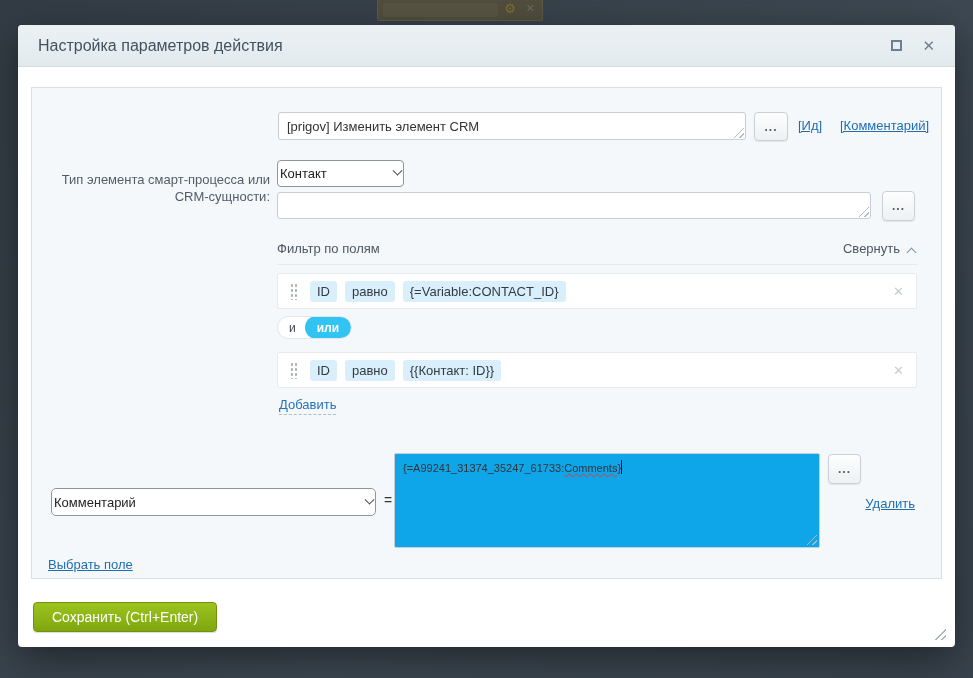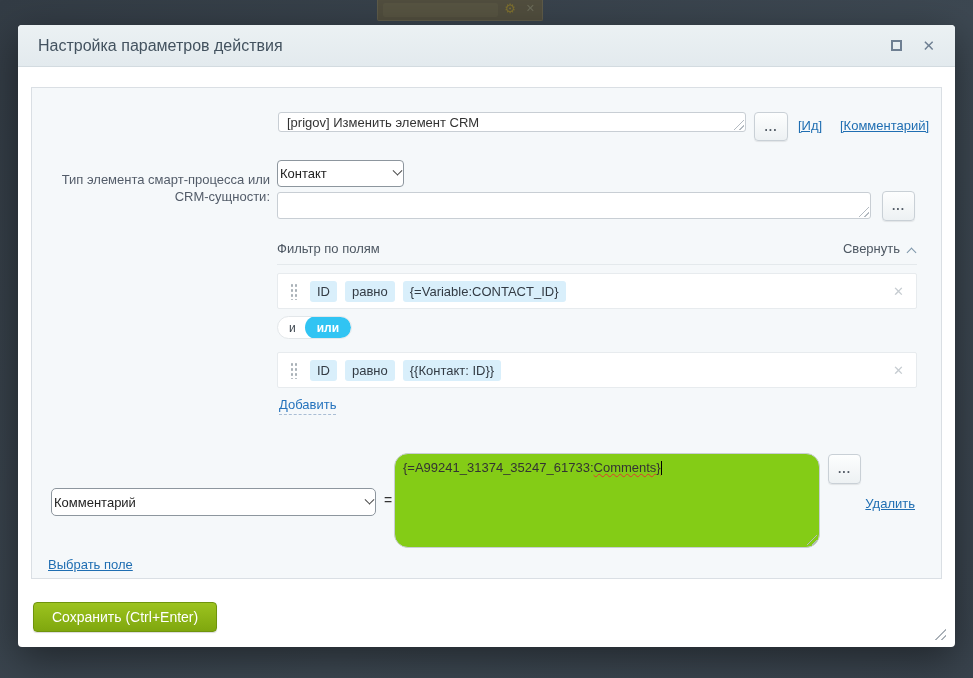--- a/index.html
+++ b/index.html
@@ -82,22 +82,22 @@
   .joiner .j-and { padding:0 9px 0 11px; color:#3c454e; font-size:12px; cursor:pointer; }
   .joiner .j-or { background:#31c4f3; color:#fff; font-size:12px; font-weight:bold;
     border-radius:13px; padding:3px 12px; height:23px; display:flex; align-items:center; cursor:pointer; }
 
   .add-link { position:absolute; left:247px; top:309px; color:#2573bd; cursor:pointer;
     border-bottom:1px dashed #a9bdd4; padding-bottom:2px; }
 
   .equals { position:absolute; left:352px; top:404px; color:#333; font-size:14px; }
 
   .txtarea { position:absolute; left:362px; top:365px; width:426px; height:95px;
-    background:#84cc16; border:1px solid #c8ced4; border-radius:14px; padding:6px 8px;
-    font-size:13px; color:#333; cursor:text; overflow:hidden; }
+    background:#0ea5e9; border:1px solid #c8ced4; border-radius:2px; padding:6px 8px;
+    font-size:11px; color:#333; cursor:text; overflow:hidden; }
   .misspell { text-decoration:underline; text-decoration-style:wavy;
     text-decoration-color:#e03a2f; text-decoration-thickness:1px; }
   .caret { display:inline-block; width:1px; height:14px; background:#000;
     vertical-align:text-bottom; animation:blink 1s step-end infinite; }
   @keyframes blink { 50% { opacity:0; } }
 
   .plain-link { color:#1f6eb2; text-decoration:underline; cursor:pointer; }
   .del-link { position:absolute; right:26px; top:408px; }
   .pick-link { position:absolute; left:16px; top:469px; }
 
@@ -130,21 +130,21 @@
     <div class="dlg-header">
       <div class="dlg-title">Настройка параметров действия</div>
       <div class="dlg-controls">
         <span class="ctrl-max"></span>
         <span class="ctrl-close">✕</span>
       </div>
     </div>
 
     <div class="panel">
 
-      <div class="input-wrap" style="left:246px; top:24px; width:468px; height:20px;">
+      <div class="input-wrap" style="left:246px; top:24px; width:468px; height:28px;">
         <input type="text" value="[prigov] Изменить элемент CRM" style="">
         <span class="grip"></span>
       </div>
       <div class="btn-more" style="left:722px; top:24px; width:34px; height:29px;">...</div>
       <span class="bracket-link" style="position:absolute; left:766px; top:30px;">[Ид]</span>
       <span class="bracket-link" style="position:absolute; left:808px; top:30px;">[Комментарий]</span>
 
       <div class="lbl r-align" style="left:0; top:83px; width:238px; line-height:17px;">Тип элемента смарт-процесса или CRM-сущности:</div>
       <div class="sel" style="left:245px; top:72px; width:127px; height:27px;">
         <span class="sel-val">Контакт</span>

